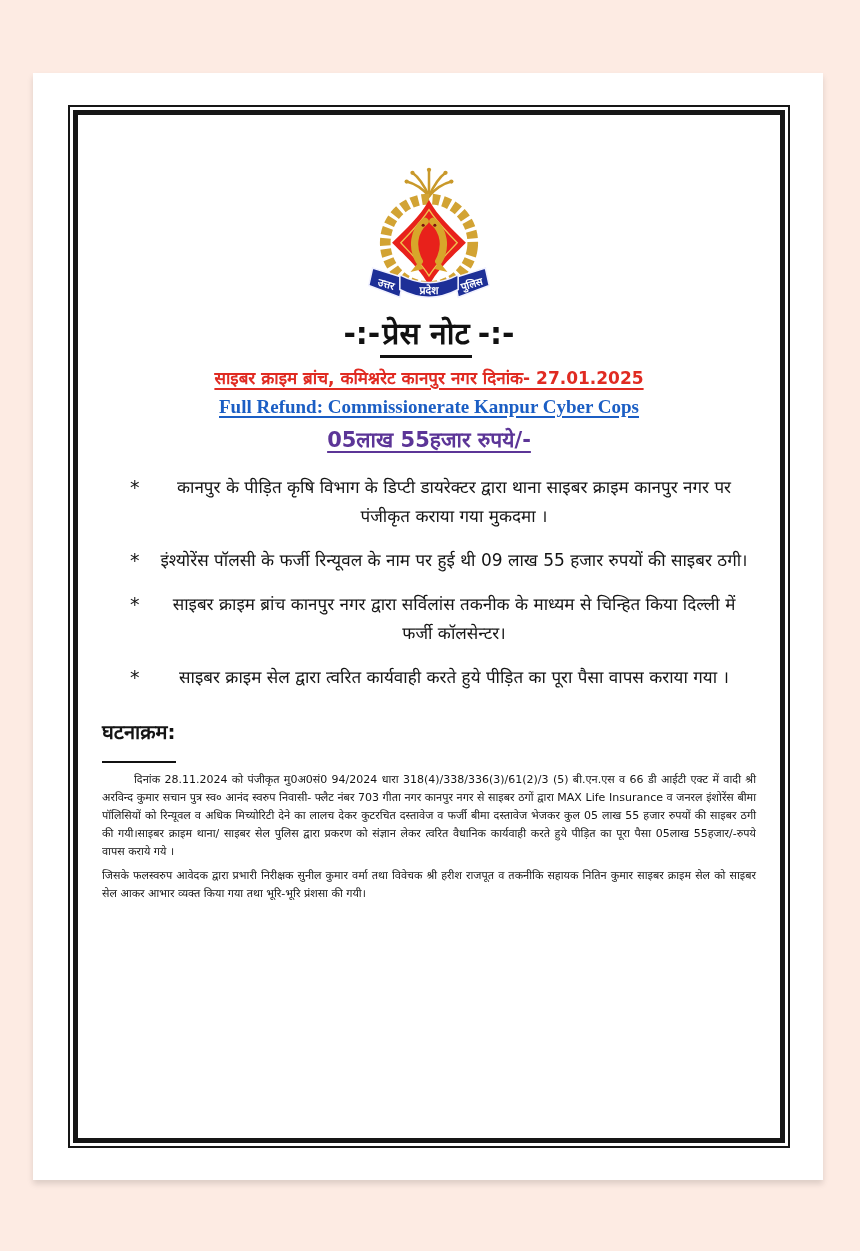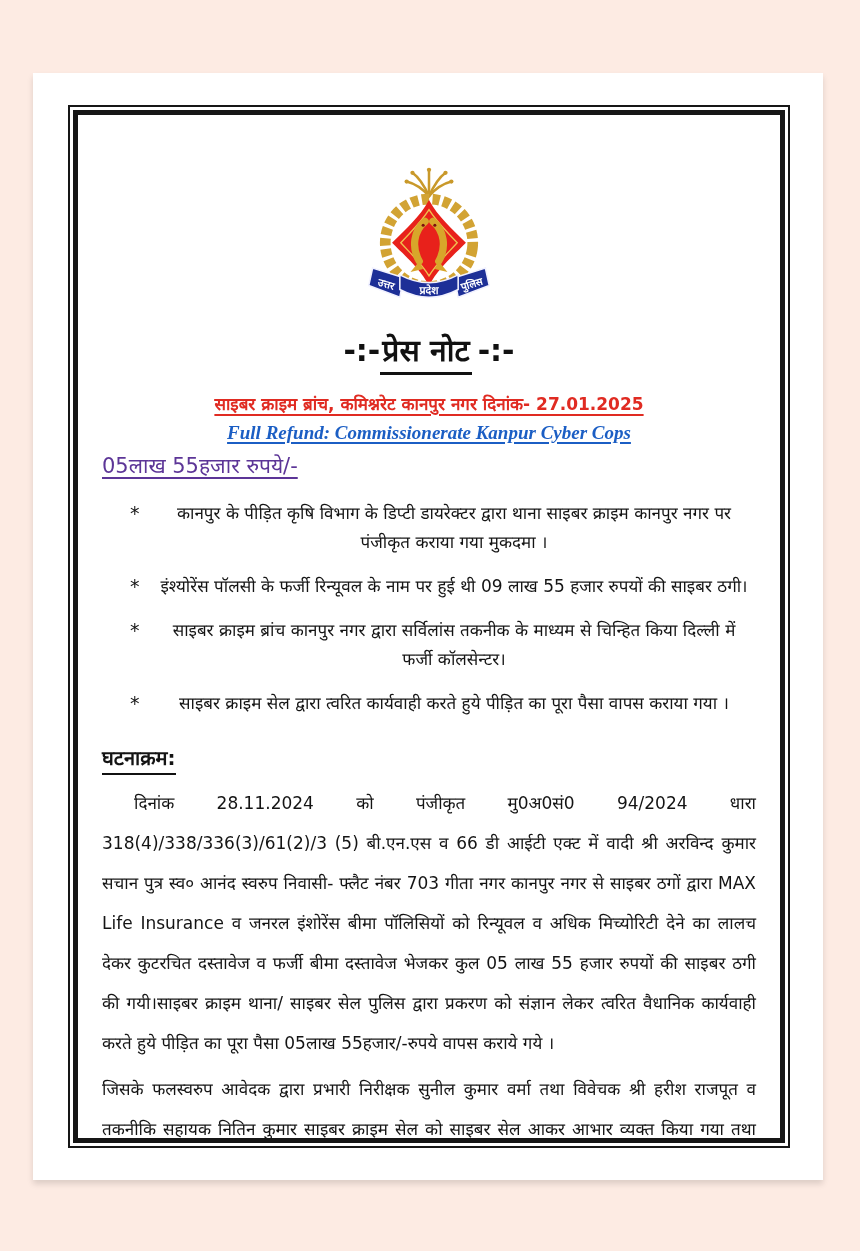--- a/index.html
+++ b/index.html
@@ -28,54 +28,54 @@
     box-sizing: border-box;
     width: 100%; height: 100%;
     border: 5px solid #161616;
     padding: 0 24px;
     overflow: hidden;
   }
   .logo-wrap { text-align: center; margin-top: 50px; }
   .doc-title {
     text-align: center;
     font-size: 30px; font-weight: bold;
-    margin-top: 20px;
+    margin-top: 3px;
     color: #111;
   }
   .doc-title .title-main {
     border-bottom: 3px solid #111;
     padding: 0 2px 2px 2px;
     display: inline-block;
   }
   .doc-title .title-suffix { margin-left: 6px; }
   .dept-line {
     text-align: center;
     color: #e02b22;
     font-weight: bold;
     font-size: 17px;
-    margin-top: 17px;
+    margin-top: 8px;
     text-decoration: underline;
     text-decoration-thickness: 1.5px;
     text-underline-offset: 4px;
   }
   .refund-line {
     text-align: center;
     color: #1b5ec4;
     font-family: "Liberation Serif", "DejaVu Serif", serif;
     font-weight: bold;
     font-size: 19px;
     margin-top: 7px;
     text-decoration: underline;
     text-decoration-thickness: 1.5px;
     text-underline-offset: 3px;
-    font-style: italic;
   }
   .amount-line {
+    text-align: center;
     color: #5c3597;
-    font-weight: normal;
+    font-weight: bold;
     font-size: 21px;
     margin-top: 7px;
     text-decoration: underline;
     text-decoration-thickness: 1.5px;
     text-underline-offset: 4px;
   }
   .bullets { margin-top: 20px; padding: 0 6px 0 28px; }
   .bullet {
     display: flex;
     gap: 16px;
@@ -83,25 +83,25 @@
     line-height: 29px;
     margin-bottom: 15px;
   }
   .bullet-marker { flex: 0 0 12px; font-size: 19px; }
   .bullet-text { flex: 1; text-align: center; }
   .section-heading-wrap { margin-top: 26px; }
   .section-heading {
     display: inline-block;
     font-size: 20px; font-weight: bold;
     border-bottom: 2.5px solid #111;
-    padding-bottom: 2px;
+    padding-bottom: 16px;
   }
   .para {
-    font-size: 17px;
-    line-height: 40px;
+    font-size: 11px;
+    line-height: 18px;
     text-align: justify;
     margin: 8px 0 0 0;
   }
   .para.indent { text-indent: 32px; }
   .para.no-gap { margin-top: 6px; }
 </style>
 </head>
 <body>
 
 <div class="sheet">

